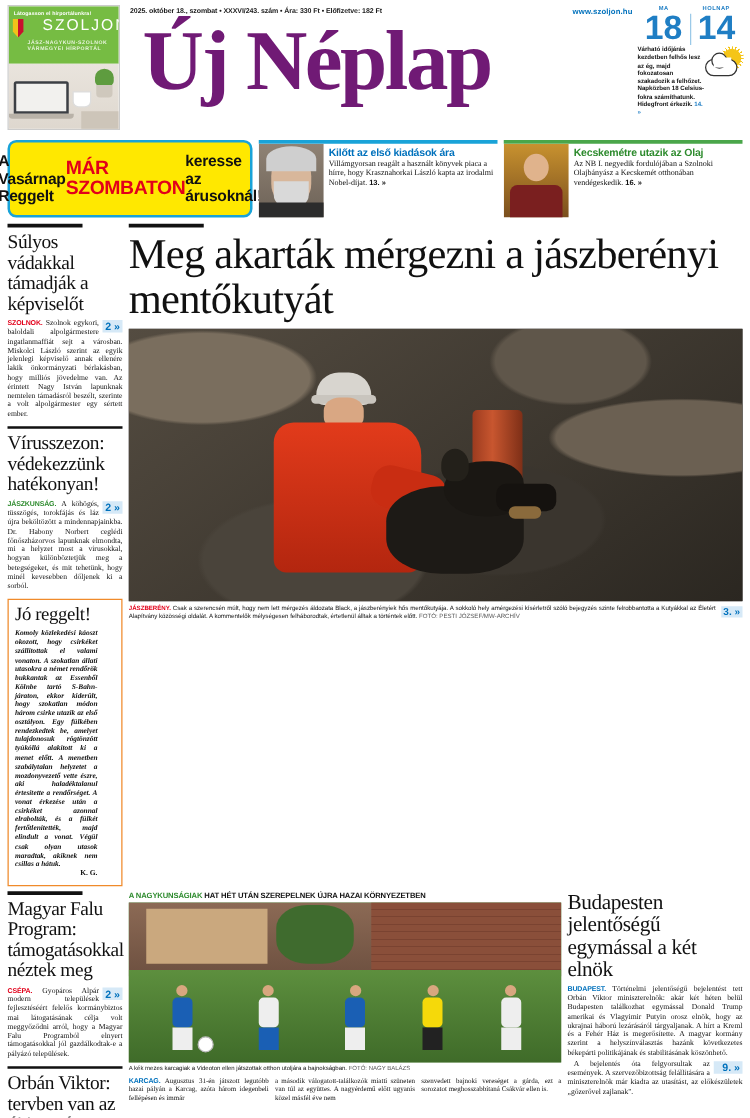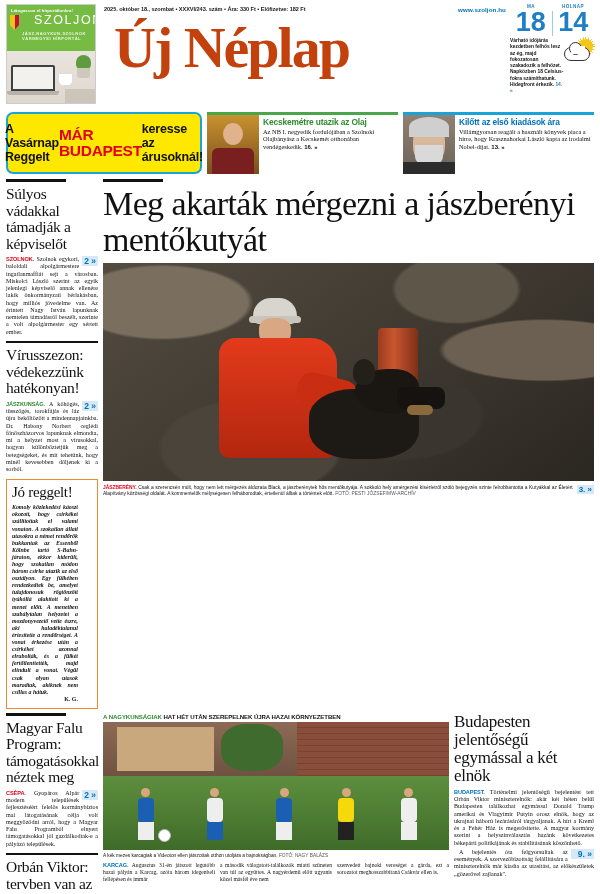--- a/index.html
+++ b/index.html
@@ -27,21 +27,21 @@
   .pl-photo .laptop:after{content:"";position:absolute;left:-4px;top:26px;width:52px;height:4px;background:#b9b2a8;border-radius:0 0 3px 3px;}
   .pl-photo .lscreen{position:absolute;left:6px;top:16px;width:40px;height:22px;background:#f2f1ee;}
   .pl-photo .cup{position:absolute;right:22px;top:22px;width:13px;height:11px;background:#fff;border-radius:0 0 5px 5px;border:1px solid #ddd;}
   .pl-photo .plant{position:absolute;right:4px;top:4px;width:15px;height:14px;background:#5e9c3f;border-radius:50% 50% 30% 30%;}
   .pl-photo .pot{position:absolute;right:5px;top:17px;width:13px;height:10px;background:#cfc8bd;border-radius:0 0 3px 3px;}
   .pl-photo .paper{position:absolute;right:0;bottom:0;width:30px;height:16px;background:#cdc5b9;}
 
   .mast-center{flex:1 1 auto;position:relative;padding-left:8px;}
   .mast-meta{display:flex;justify-content:space-between;align-items:flex-start;font-size:5.6px;font-weight:bold;color:#1a1a1a;letter-spacing:-.05px;padding-top:2px;}
   .mast-meta .url{color:#0071bc;font-size:6.2px;letter-spacing:.1px;}
-  .mast-title{font-family:"Liberation Serif", serif;font-weight:bold;font-size:58px;line-height:78px;color:#c2410c;
+  .mast-title{font-family:"Liberation Serif", serif;font-weight:bold;font-size:68px;line-height:78px;color:#701a75;
       letter-spacing:-2px;margin-top:-4px;padding-left:10px;}
 
   .weather{width:88px;flex:0 0 auto;padding-left:4px;box-sizing:border-box;}
   .w-labels{display:flex;font-size:4.6px;font-weight:bold;color:#1f7ec4;letter-spacing:.4px;}
   .w-labels span{flex:1;text-align:center;}
   .w-temps{display:flex;align-items:flex-start;}
   .w-temps .t{flex:1;text-align:center;font-size:27px;font-weight:bold;color:#1f7ec4;line-height:27px;font-family:"Liberation Sans",sans-serif;}
   .w-temps .divider{width:1px;background:#9bc9e8;height:25px;margin-top:2px;}
   .w-body{display:flex;margin-top:2px;}
   .w-text{font-size:4.9px;line-height:6.3px;font-weight:bold;color:#111;flex:1 1 auto;}
@@ -221,54 +221,54 @@
           <div class="cloud"></div>
         </div>
       </div>
     </div>
   </div>
 
   <div class="teaser-strip">
 
     <div class="yellow-promo">
       <div class="yp1">A Vasárnap Reggelt</div>
-      <div class="yp2">MÁR BUDAPEST</div>
+      <div class="yp2">MÁR SZOMBATON</div>
       <div class="yp3">keresse az árusoknál!</div>
-    </div>
-
-    <div class="teaser green">
-      <div class="tphoto">
-        <div class="ph-sport">
-          <div class="s-head"></div>
-          <div class="s-body"></div>
-        </div>
-      </div>
-      <div class="ttext">
-        <h3>Kecskemétre utazik az Olaj</h3>
-        <p>
-          <span>Az NB I. negyedik fordulójában a Szolnoki Olajbányász a Kecskemét otthonában vendégeskedik.</span>
-          <span class="pg">16. »</span>
-        </p>
-      </div>
     </div>
 
     <div class="teaser">
       <div class="tphoto">
         <div class="ph-man">
           <div class="face"></div>
           <div class="hair"></div>
           <div class="beard"></div>
           <div class="body"></div>
         </div>
       </div>
       <div class="ttext">
         <h3>Kilőtt az első kiadások ára</h3>
         <p>
           <span>Villámgyorsan reagált a használt könyvek piaca a hírre, hogy Krasznahorkai László kapta az irodalmi Nobel-díjat.</span>
           <span class="pg">13. »</span>
+        </p>
+      </div>
+    </div>
+
+    <div class="teaser green">
+      <div class="tphoto">
+        <div class="ph-sport">
+          <div class="s-head"></div>
+          <div class="s-body"></div>
+        </div>
+      </div>
+      <div class="ttext">
+        <h3>Kecskemétre utazik az Olaj</h3>
+        <p>
+          <span>Az NB I. negyedik fordulójában a Szolnoki Olajbányász a Kecskemét otthonában vendégeskedik.</span>
+          <span class="pg">16. »</span>
         </p>
       </div>
     </div>
   </div>
 
   <div class="grid">
 
     <div class="col-left">
       <div class="rule-black"></div>
 

